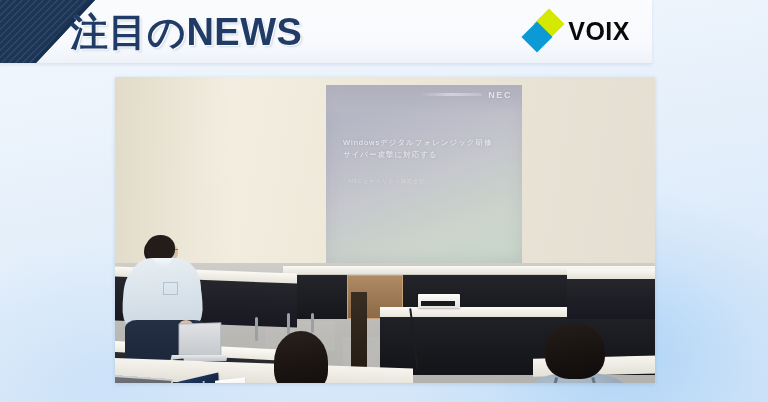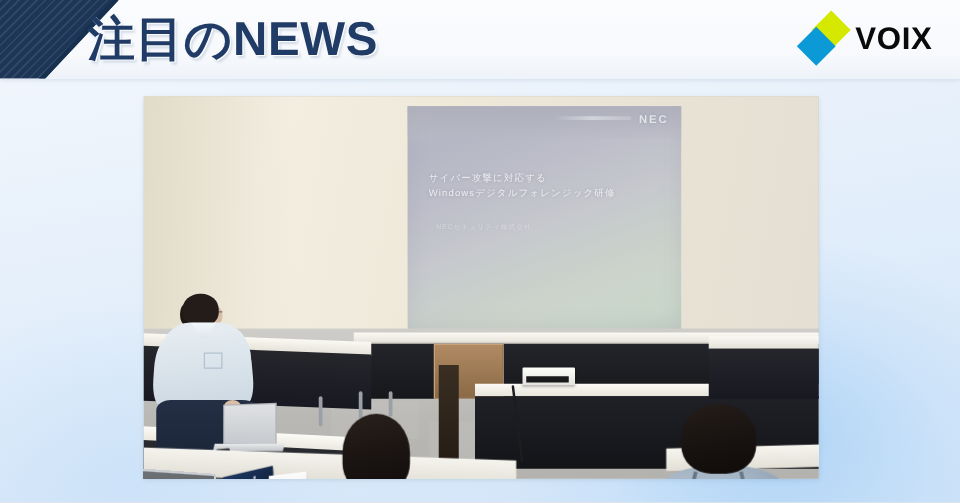--- a/index.html
+++ b/index.html
@@ -29,21 +29,21 @@
   .bg-glow-2 {
     position:absolute; left:-80px; bottom:-120px;
     width:360px; height:280px;
     background:radial-gradient(ellipse at center, rgba(196,222,248,.6) 0%, rgba(222,236,250,0) 70%);
     pointer-events:none;
   }
 
   
   .header {
     position:absolute; top:0; left:0;
-    width:768px; height:63px;
+    width:652px; height:63px;
     background:linear-gradient(180deg,#fbfcfe 0%, #f7f9fc 70%, #eef3f9 100%);
     box-shadow:0 2px 3px rgba(120,150,180,.18);
     overflow:hidden;
     z-index:5;
   }
   
   .corner-wedge {
     position:absolute; top:0; left:0;
     width:95px; height:63px;
     background-color:#1d3557;
@@ -109,21 +109,21 @@
     background:linear-gradient(100deg,#efeadb 0%, #f3eee1 18%, #efe9da 42%, #e8e3d5 70%, #e4dfd2 100%);
   }
   .wall-shade-l {
     position:absolute; left:0; top:0; width:120px; height:186px;
     background:linear-gradient(90deg, rgba(215,207,186,.55), rgba(215,207,186,0));
   }
 
   
   .screen {
     position:absolute; left:211px; top:8px;
-    width:219px; height:178px;
+    width:196px; height:178px;
     background:
       linear-gradient(160deg,
         #b9bac6 0%, #b5b7c4 16%,
         #bdbec9 34%, #c6c8cd 52%,
         #c9d0cb 68%, #ccd5cb 80%,
         #c9d6c9 92%, #c4d2c6 100%);
     box-shadow:inset 0 0 16px rgba(150,150,165,.28);
   }
   .screen-top-band {
     position:absolute; left:0; top:0; width:100%; height:26px;
@@ -492,22 +492,22 @@
   <div class="photo">
 
     <div class="wall"></div>
     <div class="wall-shade-l"></div>
 
     <div class="screen">
       <div class="screen-top-band"></div>
       <div class="screen-tagline"></div>
       <div class="screen-nec">NEC</div>
       <div class="screen-title">
+        <div>Windowsデジタルフォレンジック研修</div>
         <div>サイバー攻撃に対応する</div>
-        <div>Windowsデジタルフォレンジック研修</div>
       </div>
       <div class="screen-sub">NECセキュリティ株式会社</div>
     </div>
 
     <div class="floor">
       <div class="floor-tile" style="left:150px;top:58px;width:70px;height:30px;"></div>
       <div class="floor-tile" style="left:228px;top:74px;width:76px;height:34px;"></div>
       <div class="floor-tile" style="left:312px;top:46px;width:64px;height:26px;"></div>
     </div>
 

